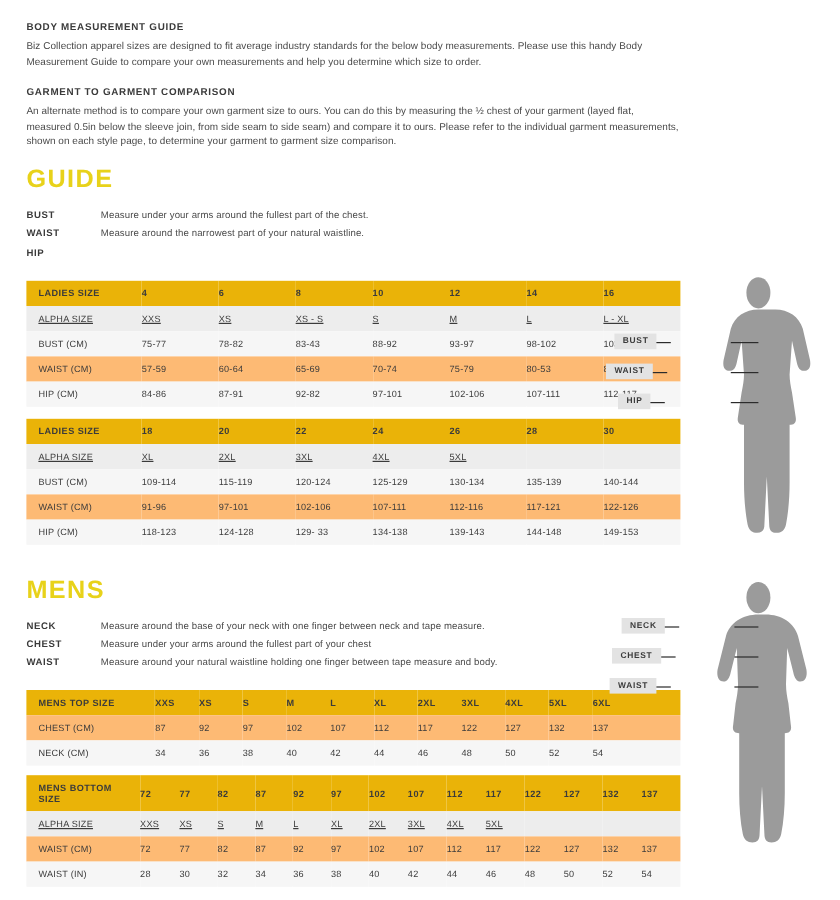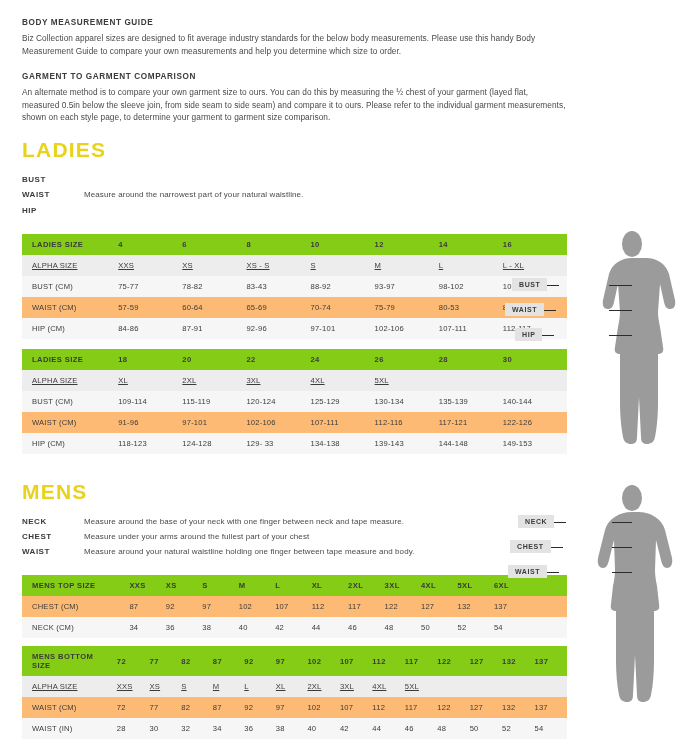--- a/index.html
+++ b/index.html
@@ -67,21 +67,21 @@
   }
   .size-table { width: 545px; }
   .size-table td, .size-table th {
     padding: 6px 4px 6px 0;
     text-align: left;
     font-weight: normal;
     letter-spacing: 0.2px;
   }
   .size-table tr.head td,
   .size-table tr.head th {
-    background: #84cc16;
+    background: #eab308;
     font-weight: bold;
     letter-spacing: 0.4px;
   }
   .size-table tr.head td:first-child,
   .size-table tr.head th:first-child { padding-left: 10px; }
   .size-table td:first-child, .size-table th:first-child { padding-left: 10px; }
   .size-table tr.alt td { background: #ededed; text-decoration: underline; }
   .size-table tr.body td { background: #f6f6f6; }
   .size-table tr.body.white td { background: #fdba74; }
 
@@ -135,25 +135,26 @@
       <div class="intro-title">BODY MEASUREMENT GUIDE</div>
       <div class="intro-body">Biz Collection apparel sizes are designed to fit average industry standards for the below body measurements. Please use this handy Body Measurement Guide to compare your own measurements and help you determine which size to order.</div>
     </div>
     <div class="intro-block">
       <div class="intro-title">GARMENT TO GARMENT COMPARISON</div>
       <div class="intro-body">An alternate method is to compare your own garment size to ours. You can do this by measuring the ½ chest of your garment (layed flat, measured 0.5in below the sleeve join, from side seam to side seam) and compare it to ours. Please refer to the individual garment measurements, shown on each style page, to determine your garment to garment size comparison.</div>
     </div>
   </div>
 
   <div>
-    <div class="section-heading">LADIES</div>
+    <div class="section-heading">GUIDE</div>
 
     <div class="measure-list">
       <div class="measure-row">
         <div class="measure-key">BUST</div>
+        <div class="measure-desc">Measure under your arms around the fullest part of the chest.</div>
       </div>
       <div class="measure-row">
         <div class="measure-key">WAIST</div>
         <div class="measure-desc">Measure around the narrowest part of your natural waistline.</div>
       </div>
       <div class="measure-row">
         <div class="measure-key">HIP</div>
       </div>
     </div>
 
@@ -206,21 +207,21 @@
             <td>65-69</td>
             <td>70-74</td>
             <td>75-79</td>
             <td>80-53</td>
             <td>85-90</td>
           </tr>
           <tr class="body">
             <td>HIP (CM)</td>
             <td>84-86</td>
             <td>87-91</td>
-            <td>92-96</td>
+            <td>92-82</td>
             <td>97-101</td>
             <td>102-106</td>
             <td>107-111</td>
             <td>112-117</td>
           </tr>
         </tbody>
     </table>
 
     <div style="height:10px"></div>
 

